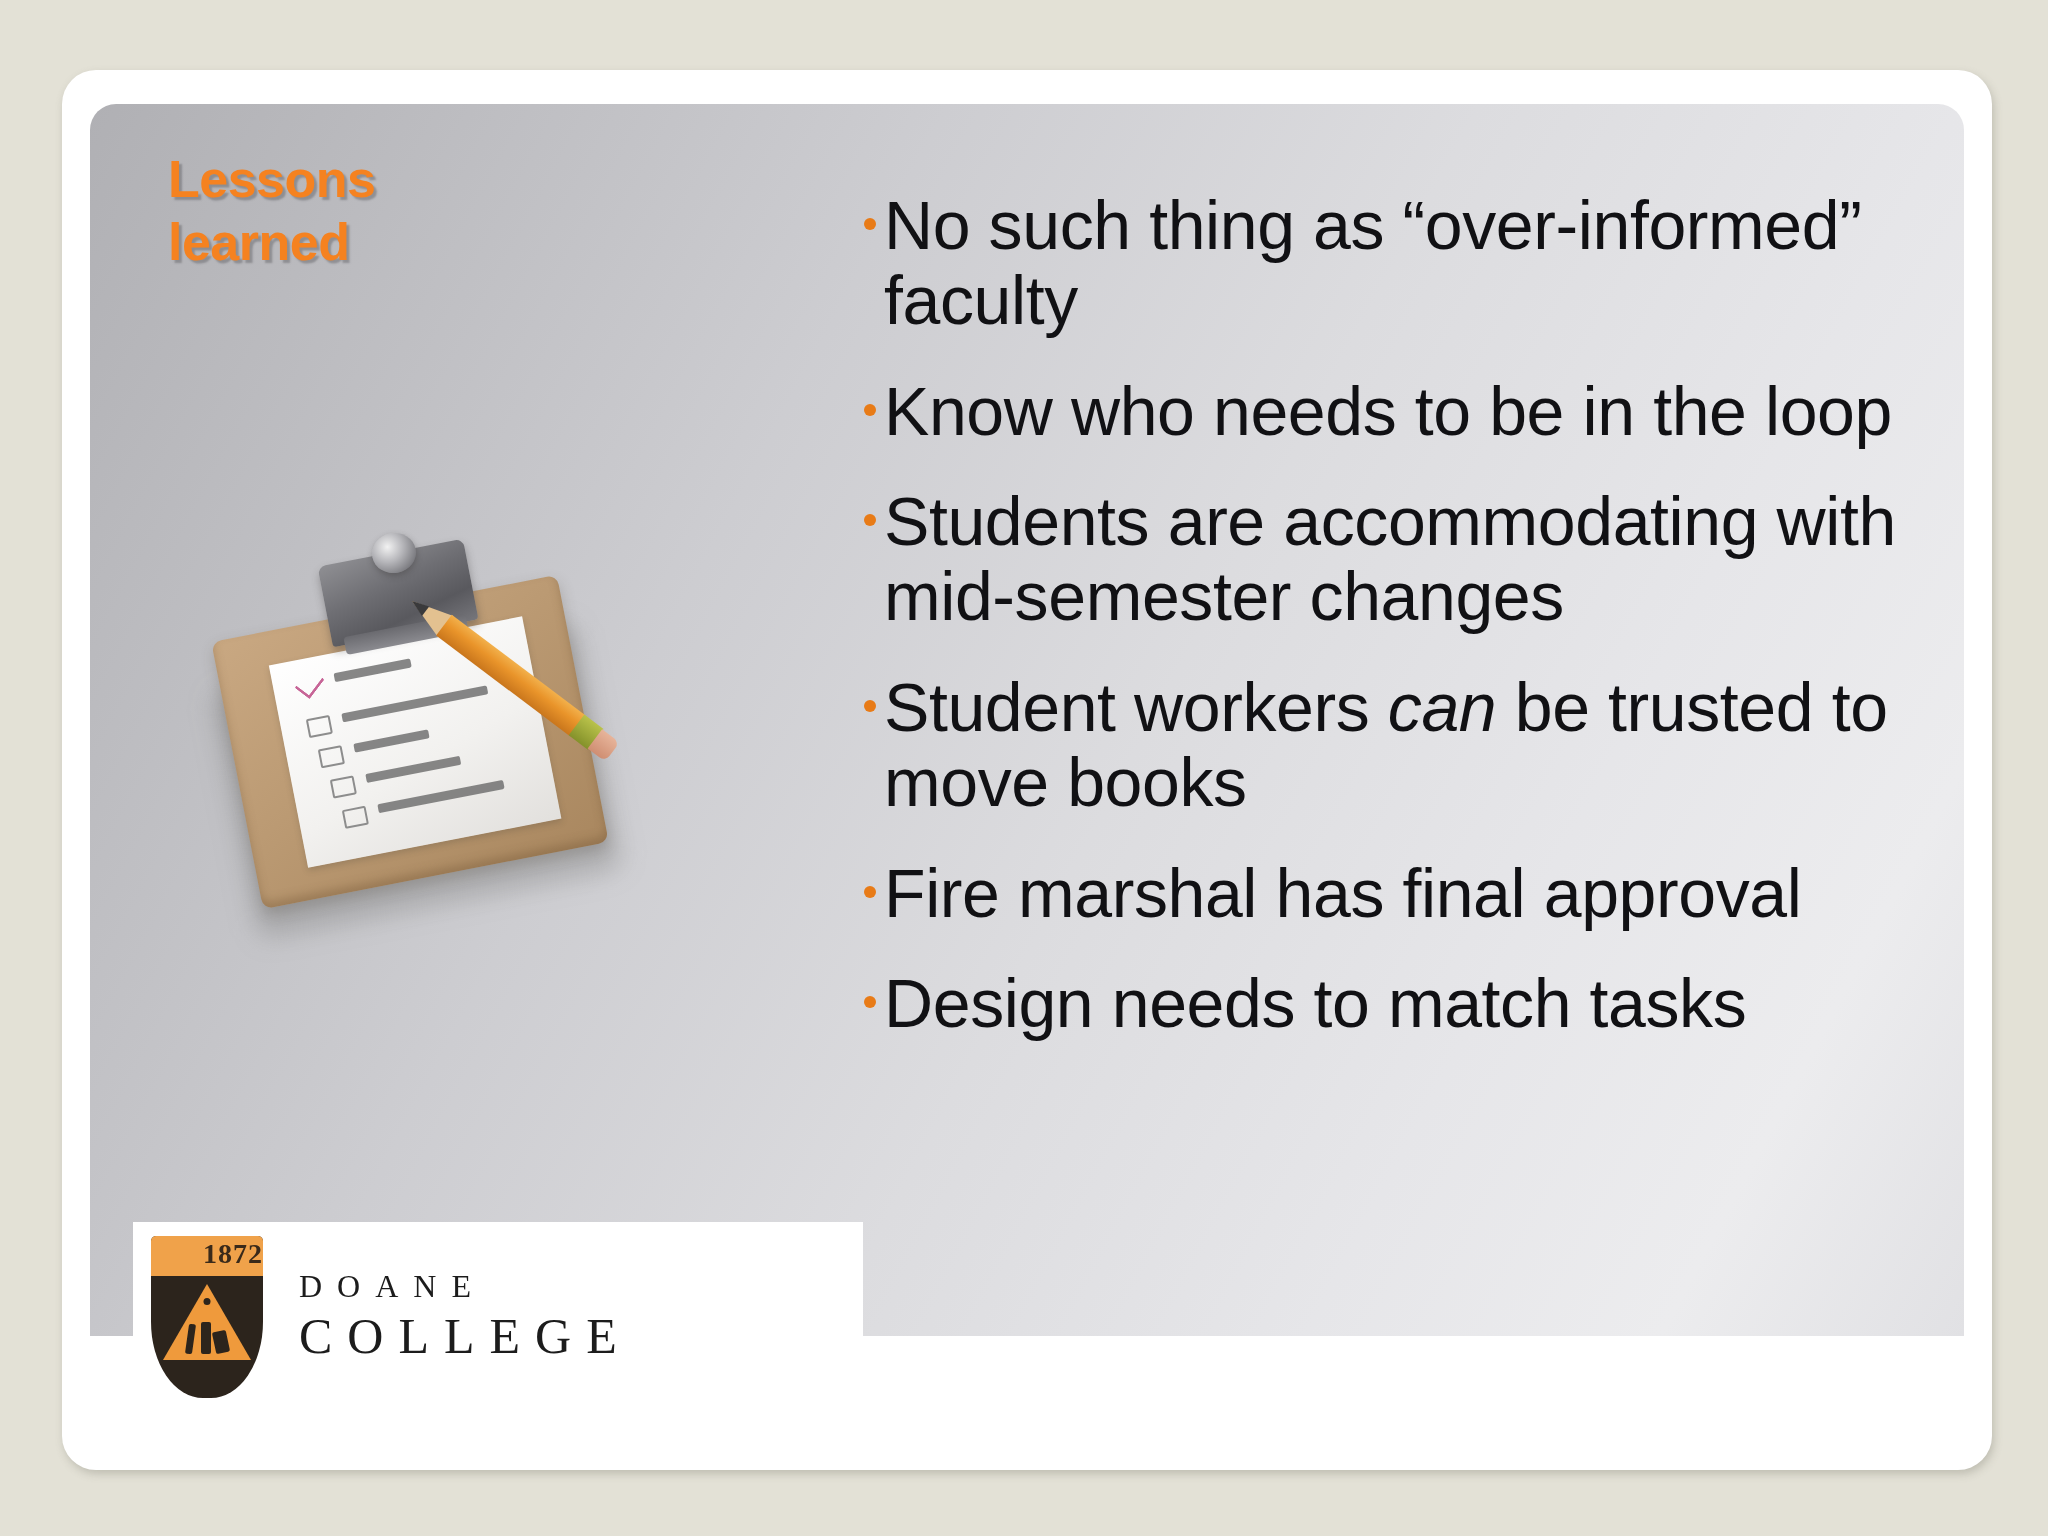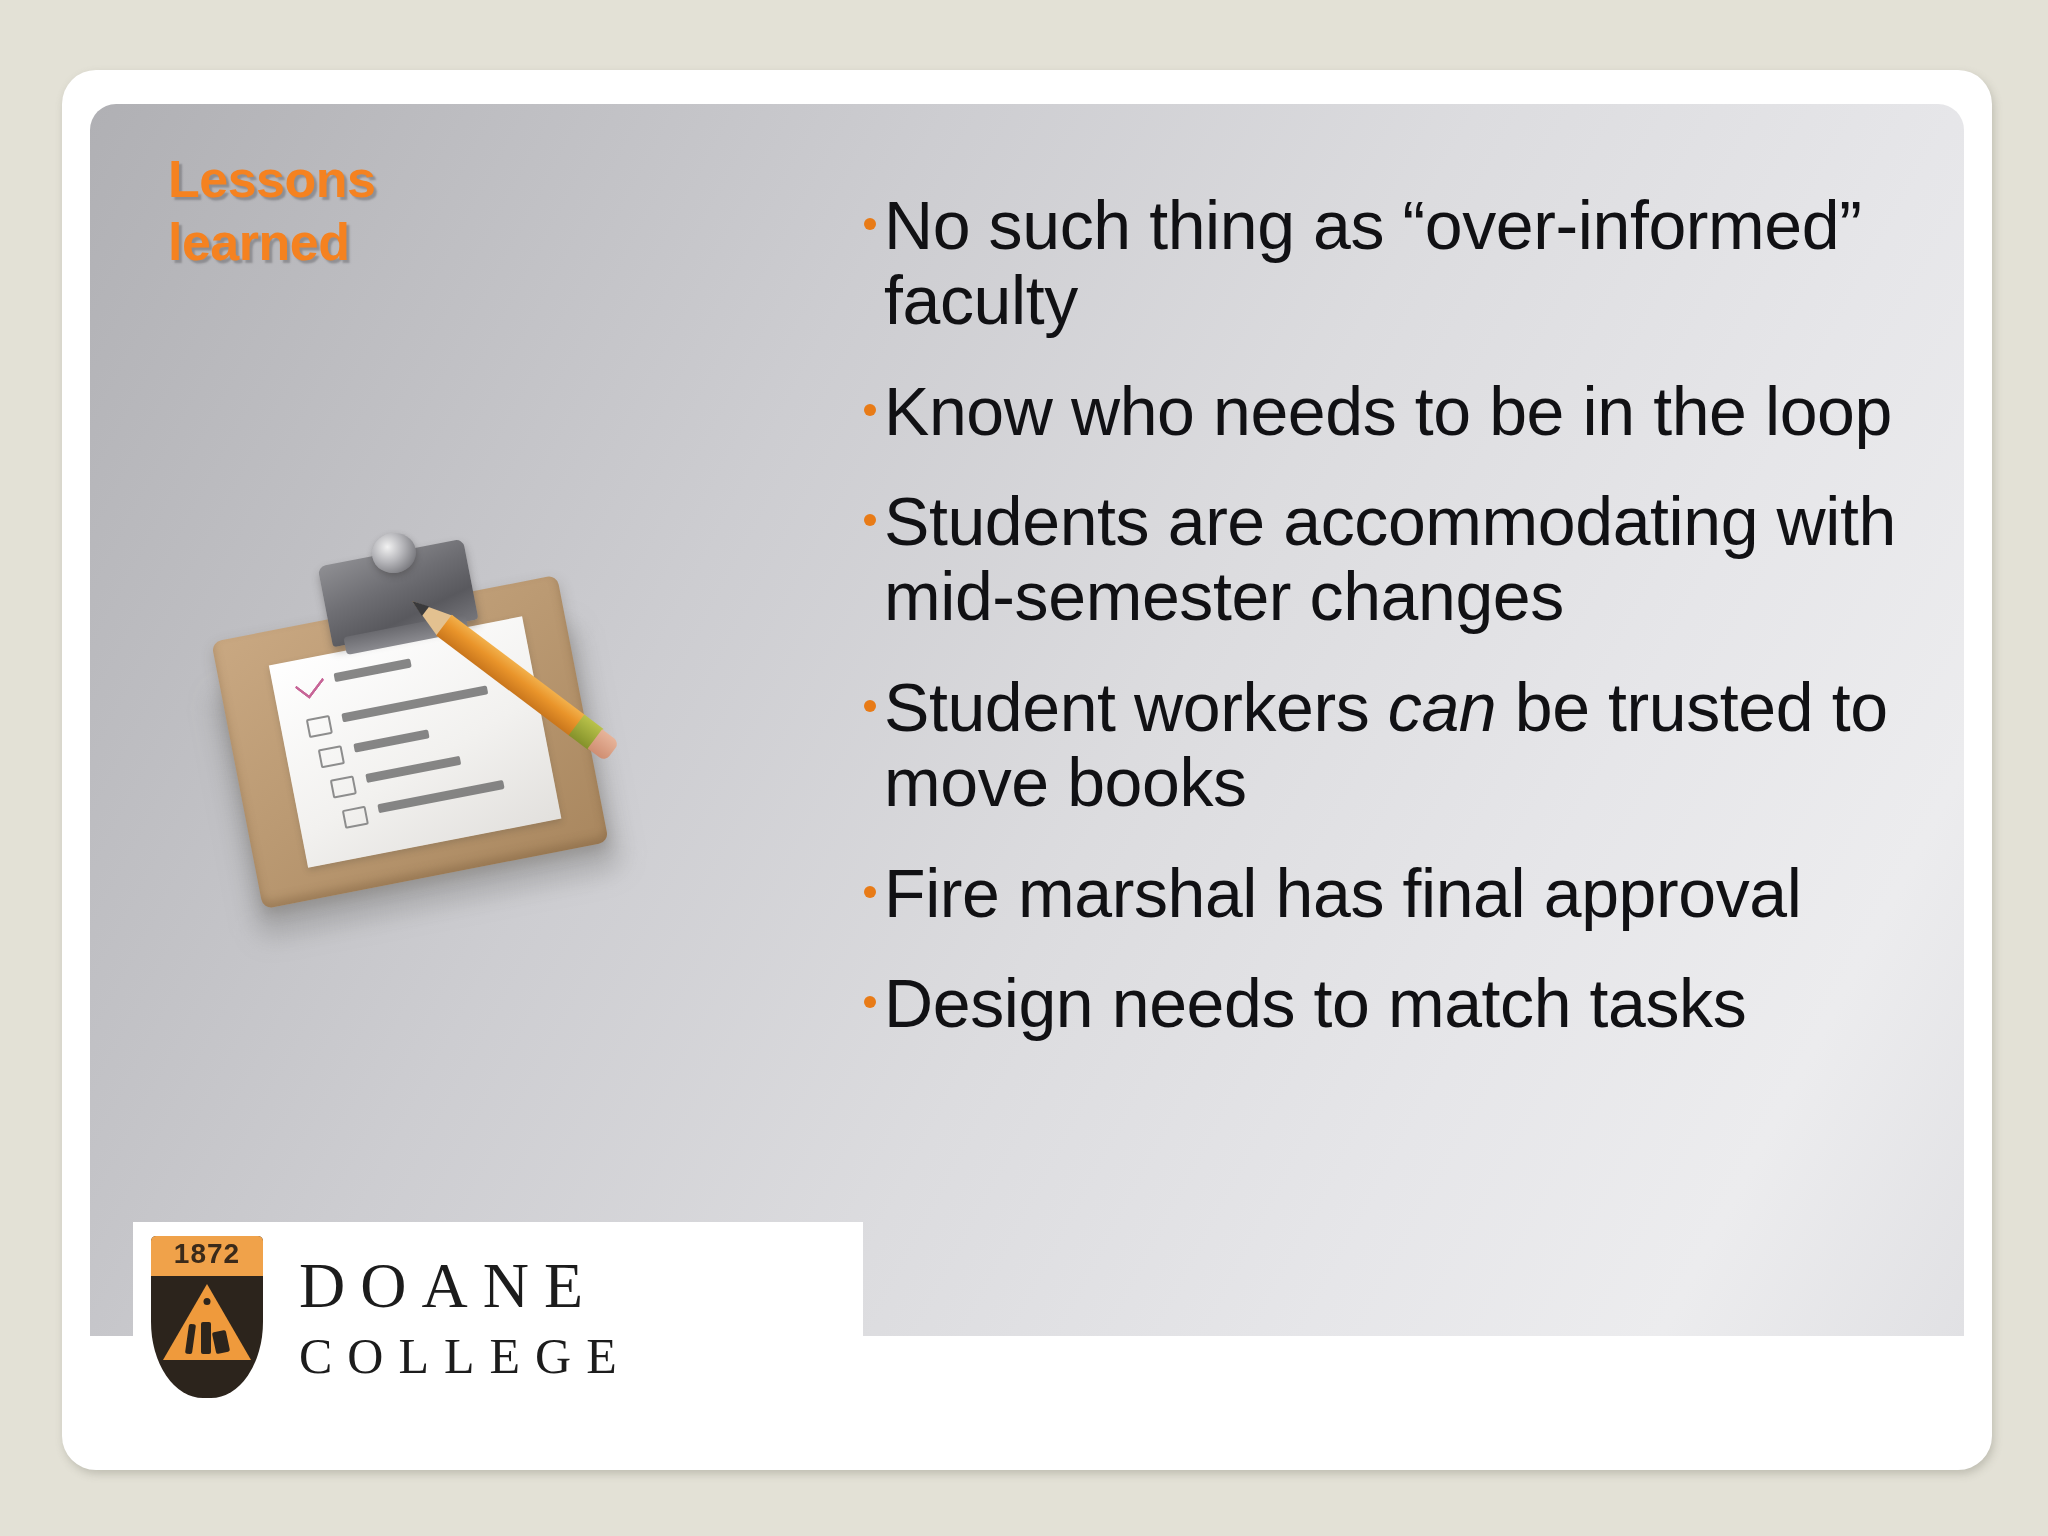--- a/index.html
+++ b/index.html
@@ -296,22 +296,22 @@
     position: absolute;
     left: 0; top: 0;
     width: 112px;
     height: 40px;
     background: #f0a24a;
   }
   .shield-year {
     position: absolute;
     left: 0; top: 2px;
     width: 112px;
-    text-align: center;
-    font-family: Liberation Sans, sans-serif;
+    text-align: right;
+    font-family: Liberation Serif, serif;
     font-weight: bold;
     font-size: 28px;
     letter-spacing: 1px;
     color: #3a2a1a;
   }
   .shield-tri {
     position: absolute;
     left: 50%;
     top: 48px;
     transform: translateX(-50%);
@@ -344,21 +344,21 @@
     width: 7px; height: 7px;
     border-radius: 50%;
     background: #2c241c;
   }
   .logo-text {
     margin-left: 36px;
     color: #1c1c1c;
     font-family: "Liberation Serif", serif;
   }
   .logo-line1 {
-    font-size: 64px;
+    font-size: 32px;
     letter-spacing: 15px;
     line-height: 1.22;
   }
   .logo-line2 {
     font-size: 50px;
     letter-spacing: 15px;
     line-height: 1.22;
   }
 </style>
 </head>

